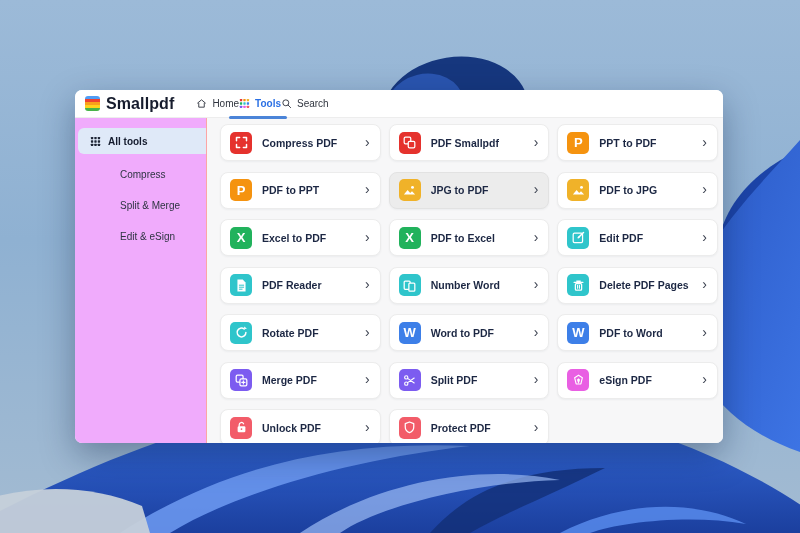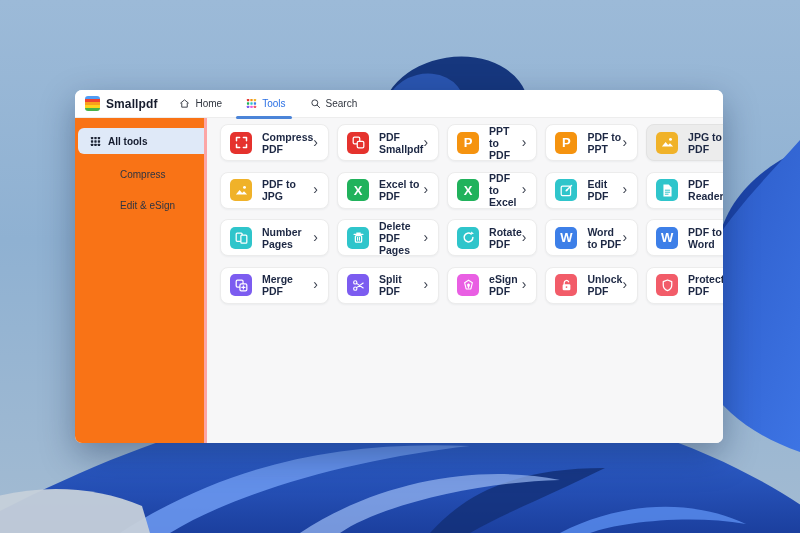--- a/index.html
+++ b/index.html
@@ -12,41 +12,41 @@
   .window{position:absolute;left:75px;top:90px;width:648px;height:353px;
     background:#fff;border-radius:7px;overflow:hidden;
     box-shadow:0 12px 34px rgba(10,25,60,.35);}
 
   
   .hdr{position:relative;height:28px;background:#fff;border-bottom:1px solid #ededed;
     display:flex;align-items:center;padding:0 10px;box-sizing:border-box;}
   .brand{display:flex;align-items:center;gap:6px;cursor:pointer;}
   .brand-logo{width:15px;height:15px;border-radius:3px;
     background:linear-gradient(180deg,#4f9cf5 0 20%,#ef4130 20% 40%,#f8a01c 40% 60%,#ffd21c 60% 80%,#47b349 80% 100%);}
-  .brand-name{font-size:12px;font-weight:bold;color:#161c2d;letter-spacing:.1px;}
-  .nav{display:flex;align-items:center;gap:24px;margin-left:22px;}
+  .brand-name{font-size:16px;font-weight:bold;color:#161c2d;letter-spacing:.1px;}
+  .nav{display:flex;align-items:center;margin-left:22px;}
   .nav-item{position:relative;display:flex;align-items:center;gap:5px;height:28px;
     font-size:10px;color:#30353f;cursor:pointer;}
   .nav-item svg{width:11px;height:11px;}
-  .nav-item.active{color:var(--accent,#2b70e4);font-weight:normal;}
+  .nav-item.active{color:var(--accent,#2b70e4);font-weight:bold;}
   .nav-item.active .underline{position:absolute;left:-10px;right:-6px;bottom:-1px;height:3px;
     background:#4b84d8;border-radius:2px;}
 
   
   .app-body{display:flex;height:calc(100% - 28px);}
-  .sidebar{width:132px;background:#f97316;border-right:3px solid #fca5a5;
+  .sidebar{width:132px;background:#f0abfc;border-right:1px solid #fca5a5;
     box-sizing:border-box;padding-top:10px;flex:none;}
   .side-item{display:flex;align-items:center;gap:7px;height:26px;margin:0 0 5px 3px;
     padding-left:12px;font-size:10px;color:#2e3442;cursor:pointer;border-radius:6px 0 0 6px;}
   .side-item.active{background:#dfe9f8;font-weight:bold;color:#141b2e;}
   .side-item.sub{padding-left:45px;height:31px;margin:0;}
   .side-item svg{width:11px;height:11px;}
 
   .main{flex:1;background:#f7f7f8;padding:6px 5px 0 13px;box-sizing:border-box;overflow:hidden;}
-  .grid{display:grid;grid-template-columns:repeat(5,1fr);gap:10.5px 8px;}
+  .grid{display:grid;grid-template-columns:repeat(3,1fr);gap:10.5px 8px;}
   .card{display:flex;align-items:center;height:37px;box-sizing:border-box;
     background:#fff;border:1px solid #ececec;border-radius:8px;padding:0 10px 0 9px;
     box-shadow:0 1px 2px rgba(20,30,60,.05);cursor:pointer;}
   .card.highlighted{background:#ececec;border-color:#e2e2e2;}
   .tool-icon{width:22px;height:22px;border-radius:5px;flex:none;display:flex;
     align-items:center;justify-content:center;}
   .tool-icon svg{width:15px;height:15px;}
   .tool-icon .letter{color:#fff;font-weight:bold;font-size:13px;line-height:1;
     font-family:"Liberation Sans",sans-serif;}
   .tool-label{margin-left:10px;font-size:10.5px;font-weight:bold;color:#1c2743;}
@@ -139,20 +139,23 @@
                 <rect x="9.5" y="17" width="5" height="5" rx="1"></rect>
                 <rect x="17" y="17" width="5" height="5" rx="1"></rect>
             </g>
           </svg>
           <span>All tools</span>
         </div>
         <div class="side-item sub">
           <span>Compress</span>
         </div>
         <div class="side-item sub">
+          <span>Split &amp; Merge</span>
+        </div>
+        <div class="side-item sub">
           <span>Edit &amp; eSign</span>
         </div>
       </div>
 
       <div class="main">
         <div class="grid">
             <div class="card">
     <div class="tool-icon" style="background: rgb(229, 50, 45); color: rgb(229, 50, 45);">
                 <svg viewBox="0 0 24 24">
                   <path d="M9 4H4v5M15 4h5v5M4 15v5h5M20 15v5h-5" fill="none" stroke="#fff" stroke-width="2.4" stroke-linecap="round" stroke-linejoin="round"></path>
@@ -240,21 +243,21 @@
     <span class="tool-label">PDF Reader</span>
     <span class="chev">›</span>
   </div>
             <div class="card">
     <div class="tool-icon" style="background: rgb(47, 197, 203); color: rgb(47, 197, 203);">
                 <svg viewBox="0 0 24 24">
                   <rect x="3.5" y="5" width="9.5" height="13" rx="1.5" fill="none" stroke="#fff" stroke-width="2"></rect>
                   <rect x="11" y="8" width="9.5" height="13" rx="1.5" fill="currentColor" stroke="#fff" stroke-width="2"></rect>
                 </svg>
               </div>
-    <span class="tool-label">Number Pages</span>
+    <span class="tool-label">Number Word</span>
     <span class="chev">›</span>
   </div>
             <div class="card">
     <div class="tool-icon" style="background: rgb(47, 197, 203); color: rgb(47, 197, 203);">
                 <svg viewBox="0 0 24 24">
                   <path d="M5 7h14M9.5 7V4.8h5V7" fill="none" stroke="#fff" stroke-width="2" stroke-linecap="round"></path>
                   <rect x="7" y="8.8" width="10" height="10.7" rx="1.5" fill="none" stroke="#fff" stroke-width="2"></rect>
                   <path d="M10.5 11.8v4.7M13.5 11.8v4.7" stroke="#fff" stroke-width="1.7" stroke-linecap="round"></path>
                 </svg>
               </div>

